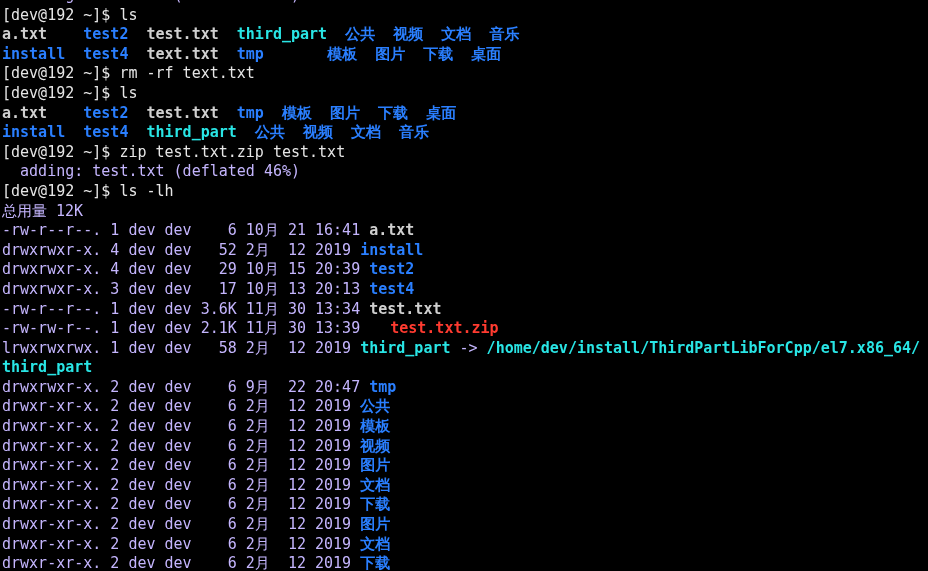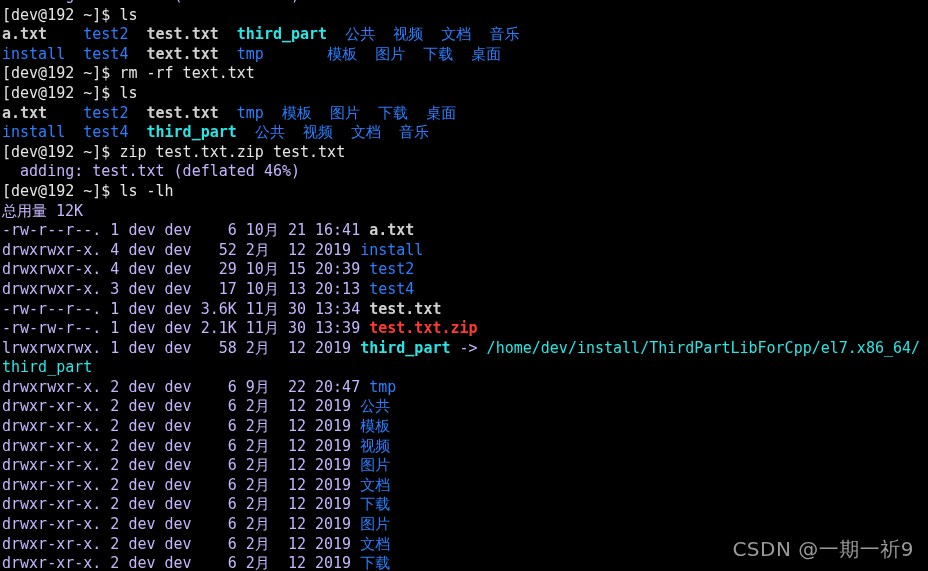--- a/index.html
+++ b/index.html
@@ -34,37 +34,36 @@
   }
   .line {
     white-space: pre;
     font-size: 15px;
     line-height: 19.6px;
     min-height: 19.6px;
   }
   
   .c-default { color: #c4b5fd; }
   .c-prompt  { color: #e6e6e6; }
-  .c-dir     { color: #2a7fff; font-weight: normal; }
+  .c-dir     { color: #2a7fff; font-weight: bold; }
   .c-link    { color: #29e5e5; font-weight: bold; }
-  .c-archive { color: #ff3b30; font-weight: bold; }
-  .c-path    { color: #29e5e5; font-weight: normal; }
+  .c-archive { color: #ff3b30; font-weight: bold; margin-left: 21px; }
+  .c-path    { color: #29e5e5; font-weight: bold; }
   .c-file    { color: #d0d0d0; font-weight: bold; }
 
   #watermark {
     position: absolute;
     right: 14px;
     bottom: 8px;
     color: #9a9a9a;
     font-family: "DejaVu Sans", "Liberation Sans", sans-serif;
     font-size: 20px;
     letter-spacing: 0.5px;
     user-select: none;
     pointer-events: none;
   }
 </style>
 </head>
 <body>
 
 <div id="terminal">
   <div class="screen" id="screen"><div class="line"><span class="c-default">  adding: test.txt (deflated 46%)</span></div><div class="line"><span class="c-prompt">[dev@192 ~]$ ls</span></div><div class="line"><span class="c-file">a.txt    </span><span class="c-dir">test2</span><span class="c-file">  test.txt  </span><span class="c-link">third_part</span><span class="c-file">  </span><span class="c-dir">公共</span><span class="c-file">  </span><span class="c-dir">视频</span><span class="c-file">  </span><span class="c-dir">文档</span><span class="c-file">  </span><span class="c-dir">音乐</span></div><div class="line"><span class="c-dir">install</span><span class="c-file">  </span><span class="c-dir">test4</span><span class="c-file">  text.txt  </span><span class="c-dir">tmp</span><span class="c-file">       </span><span class="c-dir">模板</span><span class="c-file">  </span><span class="c-dir">图片</span><span class="c-file">  </span><span class="c-dir">下载</span><span class="c-file">  </span><span class="c-dir">桌面</span></div><div class="line"><span class="c-prompt">[dev@192 ~]$ rm -rf text.txt</span></div><div class="line"><span class="c-prompt">[dev@192 ~]$ ls</span></div><div class="line"><span class="c-file">a.txt    </span><span class="c-dir">test2</span><span class="c-file">  test.txt  </span><span class="c-dir">tmp</span><span class="c-file">  </span><span class="c-dir">模板</span><span class="c-file">  </span><span class="c-dir">图片</span><span class="c-file">  </span><span class="c-dir">下载</span><span class="c-file">  </span><span class="c-dir">桌面</span></div><div class="line"><span class="c-dir">install</span><span class="c-file">  </span><span class="c-dir">test4</span><span class="c-file">  </span><span class="c-link">third_part</span><span class="c-file">  </span><span class="c-dir">公共</span><span class="c-file">  </span><span class="c-dir">视频</span><span class="c-file">  </span><span class="c-dir">文档</span><span class="c-file">  </span><span class="c-dir">音乐</span></div><div class="line"><span class="c-prompt">[dev@192 ~]$ zip test.txt.zip test.txt</span></div><div class="line"><span class="c-default">  adding: test.txt (deflated 46%)</span></div><div class="line"><span class="c-prompt">[dev@192 ~]$ ls -lh</span></div><div class="line"><span class="c-default">总用量 12K</span></div><div class="line"><span class="c-default">-rw-r--r--. 1 dev dev    6 10月 21 16:41 </span><span class="c-file">a.txt</span></div><div class="line"><span class="c-default">drwxrwxr-x. 4 dev dev   52 2月  12 2019 </span><span class="c-dir">install</span></div><div class="line"><span class="c-default">drwxrwxr-x. 4 dev dev   29 10月 15 20:39 </span><span class="c-dir">test2</span></div><div class="line"><span class="c-default">drwxrwxr-x. 3 dev dev   17 10月 13 20:13 </span><span class="c-dir">test4</span></div><div class="line"><span class="c-default">-rw-r--r--. 1 dev dev 3.6K 11月 30 13:34 </span><span class="c-file">test.txt</span></div><div class="line"><span class="c-default">-rw-rw-r--. 1 dev dev 2.1K 11月 30 13:39 </span><span class="c-archive">test.txt.zip</span></div><div class="line"><span class="c-default">lrwxrwxrwx. 1 dev dev   58 2月  12 2019 </span><span class="c-link">third_part</span><span class="c-default"> -&gt; </span><span class="c-path">/home/dev/install/ThirdPartLibForCpp/el7.x86_64/</span></div><div class="line"><span class="c-path">third_part</span></div><div class="line"><span class="c-default">drwxrwxr-x. 2 dev dev    6 9月  22 20:47 </span><span class="c-dir">tmp</span></div><div class="line"><span class="c-default">drwxr-xr-x. 2 dev dev    6 2月  12 2019 </span><span class="c-dir">公共</span></div><div class="line"><span class="c-default">drwxr-xr-x. 2 dev dev    6 2月  12 2019 </span><span class="c-dir">模板</span></div><div class="line"><span class="c-default">drwxr-xr-x. 2 dev dev    6 2月  12 2019 </span><span class="c-dir">视频</span></div><div class="line"><span class="c-default">drwxr-xr-x. 2 dev dev    6 2月  12 2019 </span><span class="c-dir">图片</span></div><div class="line"><span class="c-default">drwxr-xr-x. 2 dev dev    6 2月  12 2019 </span><span class="c-dir">文档</span></div><div class="line"><span class="c-default">drwxr-xr-x. 2 dev dev    6 2月  12 2019 </span><span class="c-dir">下载</span></div><div class="line"><span class="c-default">drwxr-xr-x. 2 dev dev    6 2月  12 2019 </span><span class="c-dir">图片</span></div><div class="line"><span class="c-default">drwxr-xr-x. 2 dev dev    6 2月  12 2019 </span><span class="c-dir">文档</span></div><div class="line"><span class="c-default">drwxr-xr-x. 2 dev dev    6 2月  12 2019 </span><span class="c-dir">下载</span></div></div>
-  <div id="watermark">CSDN @一期一祈9</div>
 </div>
 
 </body></html>

